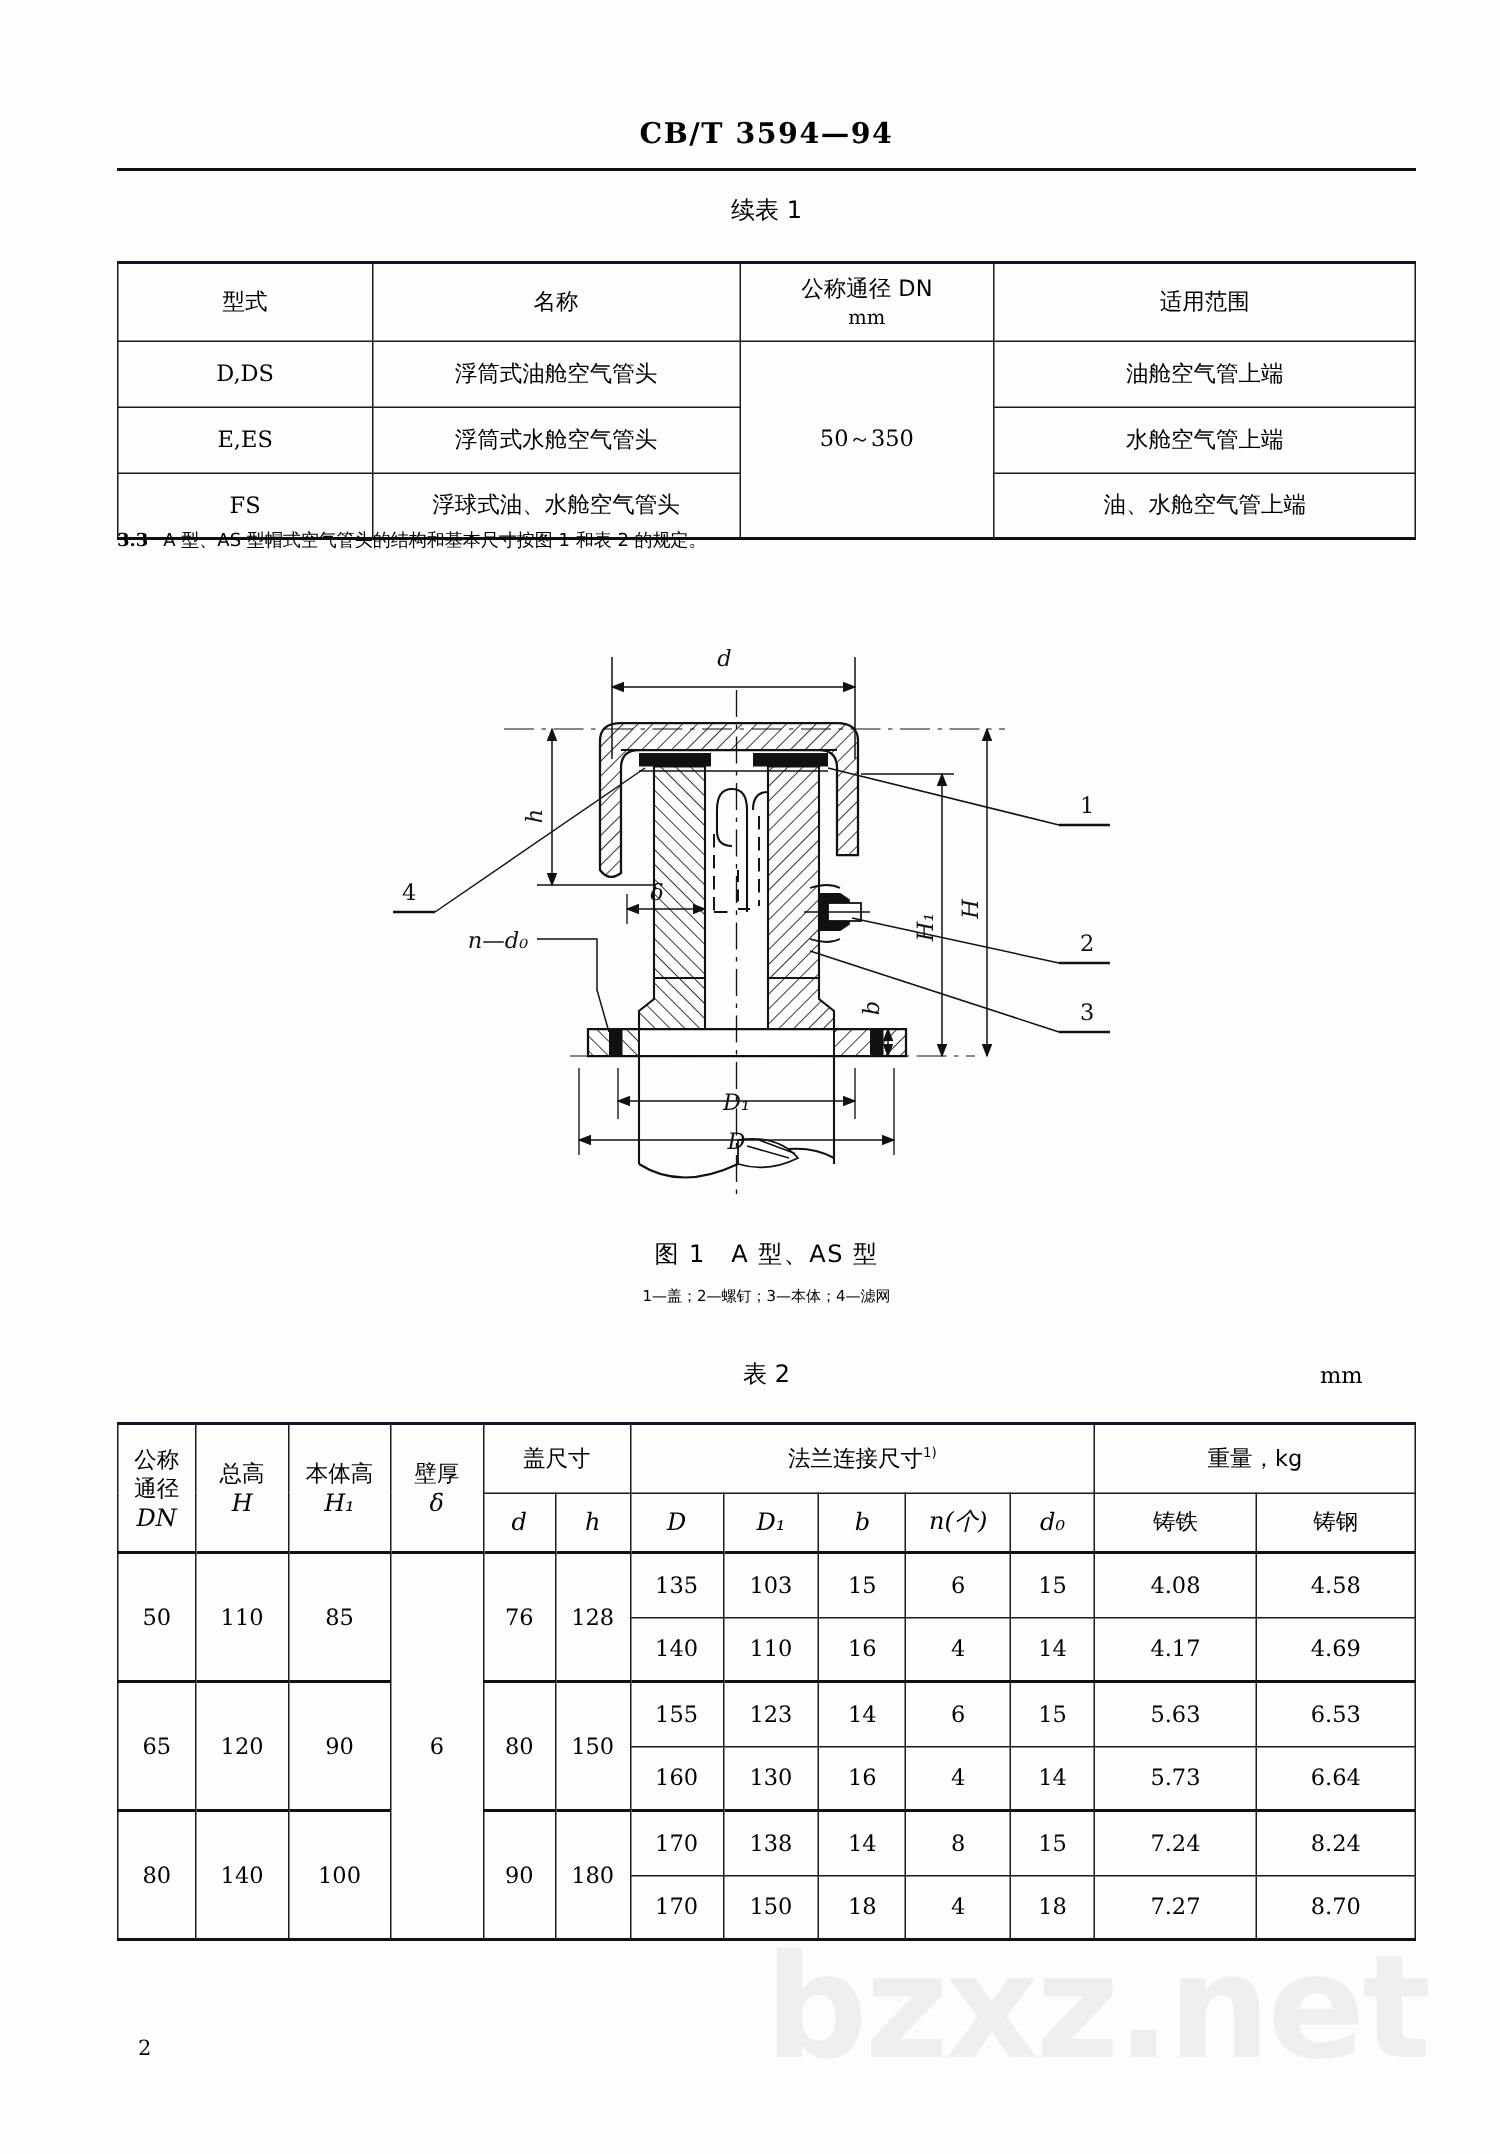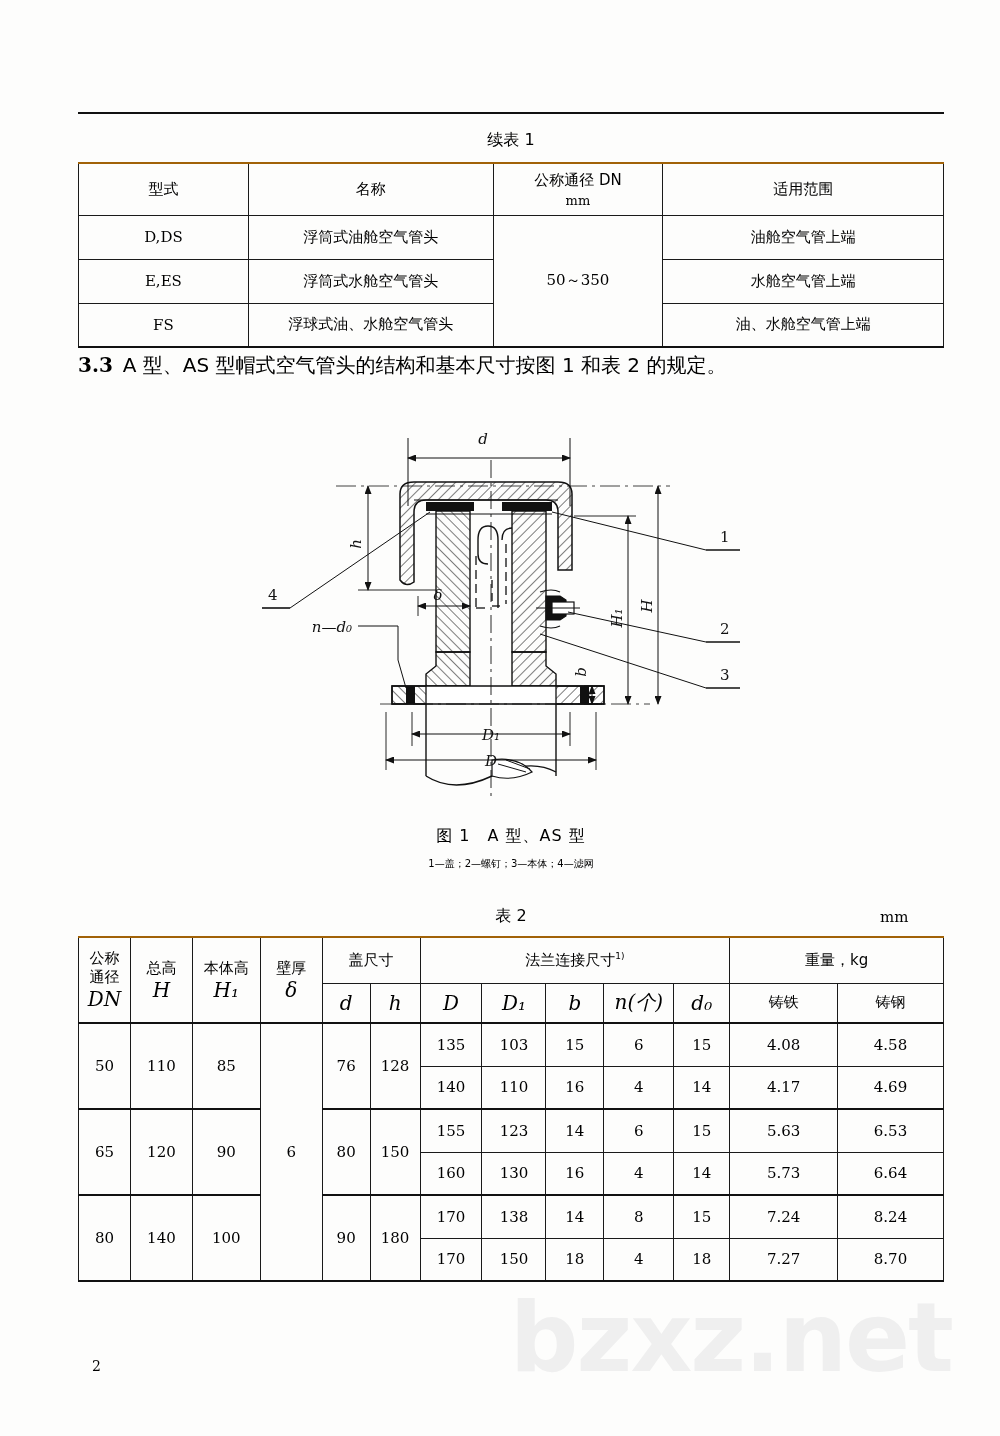--- a/index.html
+++ b/index.html
@@ -90,35 +90,35 @@
     font-family: "DejaVu Sans", "Liberation Sans", sans-serif;
     font-size: 15px;
   }
   table.grid .num {
     font-family: "DejaVu Serif", "Liberation Serif", serif;
     font-size: 15px;
   }
   table.grid .ital {
     font-family: "DejaVu Serif", "Liberation Serif", serif;
     font-style: italic;
-    font-size: 20px;
-  }
-  
-  #table1, #table2 { border-top: 2px solid #a16207; border-bottom: 2px solid #111; }
+    font-size: 16px;
+  }
+  
+  #table1, #table2 { border-top: 2px solid #0f172a; border-bottom: 2px solid #111; margin-top: 12px; }
   #table1 tr.thead-row td, #table2 tr.thead-row td { border-top: none; }
   .bt-heavy { border-top: 2px solid #111 !important; }
 
   
   .clause {
     position: absolute;
     left: 78px;
     top: 352px;
     width: 870px;
     font-family: "DejaVu Sans", "Liberation Sans", sans-serif;
-    font-size: 20px;
+    font-size: 12px;
     z-index: 2;
   }
   .clause .num {
     font-family: "DejaVu Serif", "Liberation Serif", serif;
     font-weight: bold;
     margin-right: 10px;
   }
 
   
   .figure-wrap {
@@ -163,20 +163,23 @@
     vertical-align: super;
   }
 </style>
 </head>
 <body>
 
 <div class="page">
 
   <div class="watermark">bzxz.net</div>
 
+  <div class="doc-header">
+    <div class="std-no">CB/T 3594—94</div>
+  </div>
   <div class="header-rule"></div>
 
   <div class="tbl-title" style="left:78px; top:130px; width:866px; text-align:center;">续表 1</div>
 
   <table class="grid" id="table1" style="left:78px; top:162px; width:866px;">
     <colgroup>
       <col style="width:170px">
       <col style="width:245px">
       <col style="width:170px">
       <col style="width:281px">

